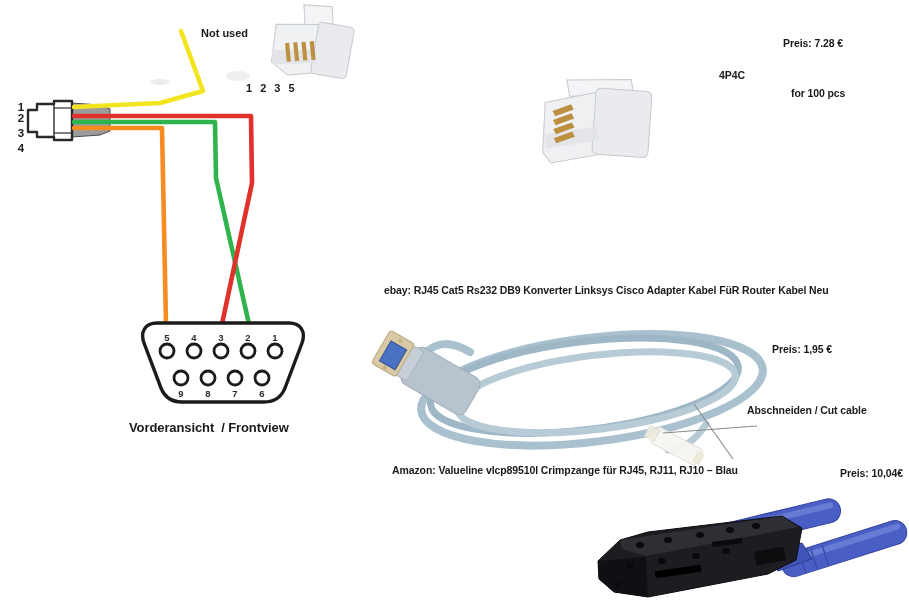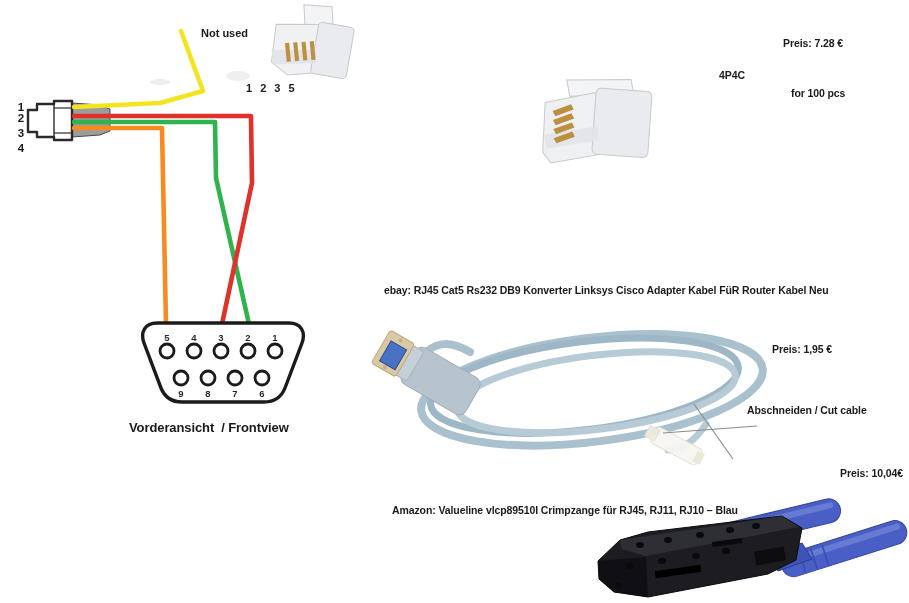--- a/index.html
+++ b/index.html
@@ -172,15 +172,15 @@
 
   <div class="t" style="left:783px; top:37px;">Preis: 7.28 €</div>
   <div class="t" style="left:719px; top:69px;">4P4C</div>
   <div class="t" style="left:791px; top:67px;margin-top:20px;">for 100 pcs</div>
 
   <div class="t" style="left:384px; top:284px;">ebay: RJ45 Cat5 Rs232 DB9 Konverter Linksys Cisco Adapter Kabel FüR Router Kabel Neu</div>
   <div class="t" style="left:772px; top:335px;margin-top:8px;">Preis: 1,95 €</div>
   <div class="t" style="left:747px; top:404px;">Abschneiden / Cut cable</div>
 
   <div class="t" style="left:840px; top:467px;">Preis: 10,04€</div>
-  <div class="t" style="left:392px; top:504px;">Amazon: Valueline vlcp89510l Crimpzange für RJ45, RJ11, RJ10 – Blau</div>
+  <div class="t" style="left:392px; top:464px;">Amazon: Valueline vlcp89510l Crimpzange für RJ45, RJ11, RJ10 – Blau</div>
 
 </div>
 
 </body></html>

